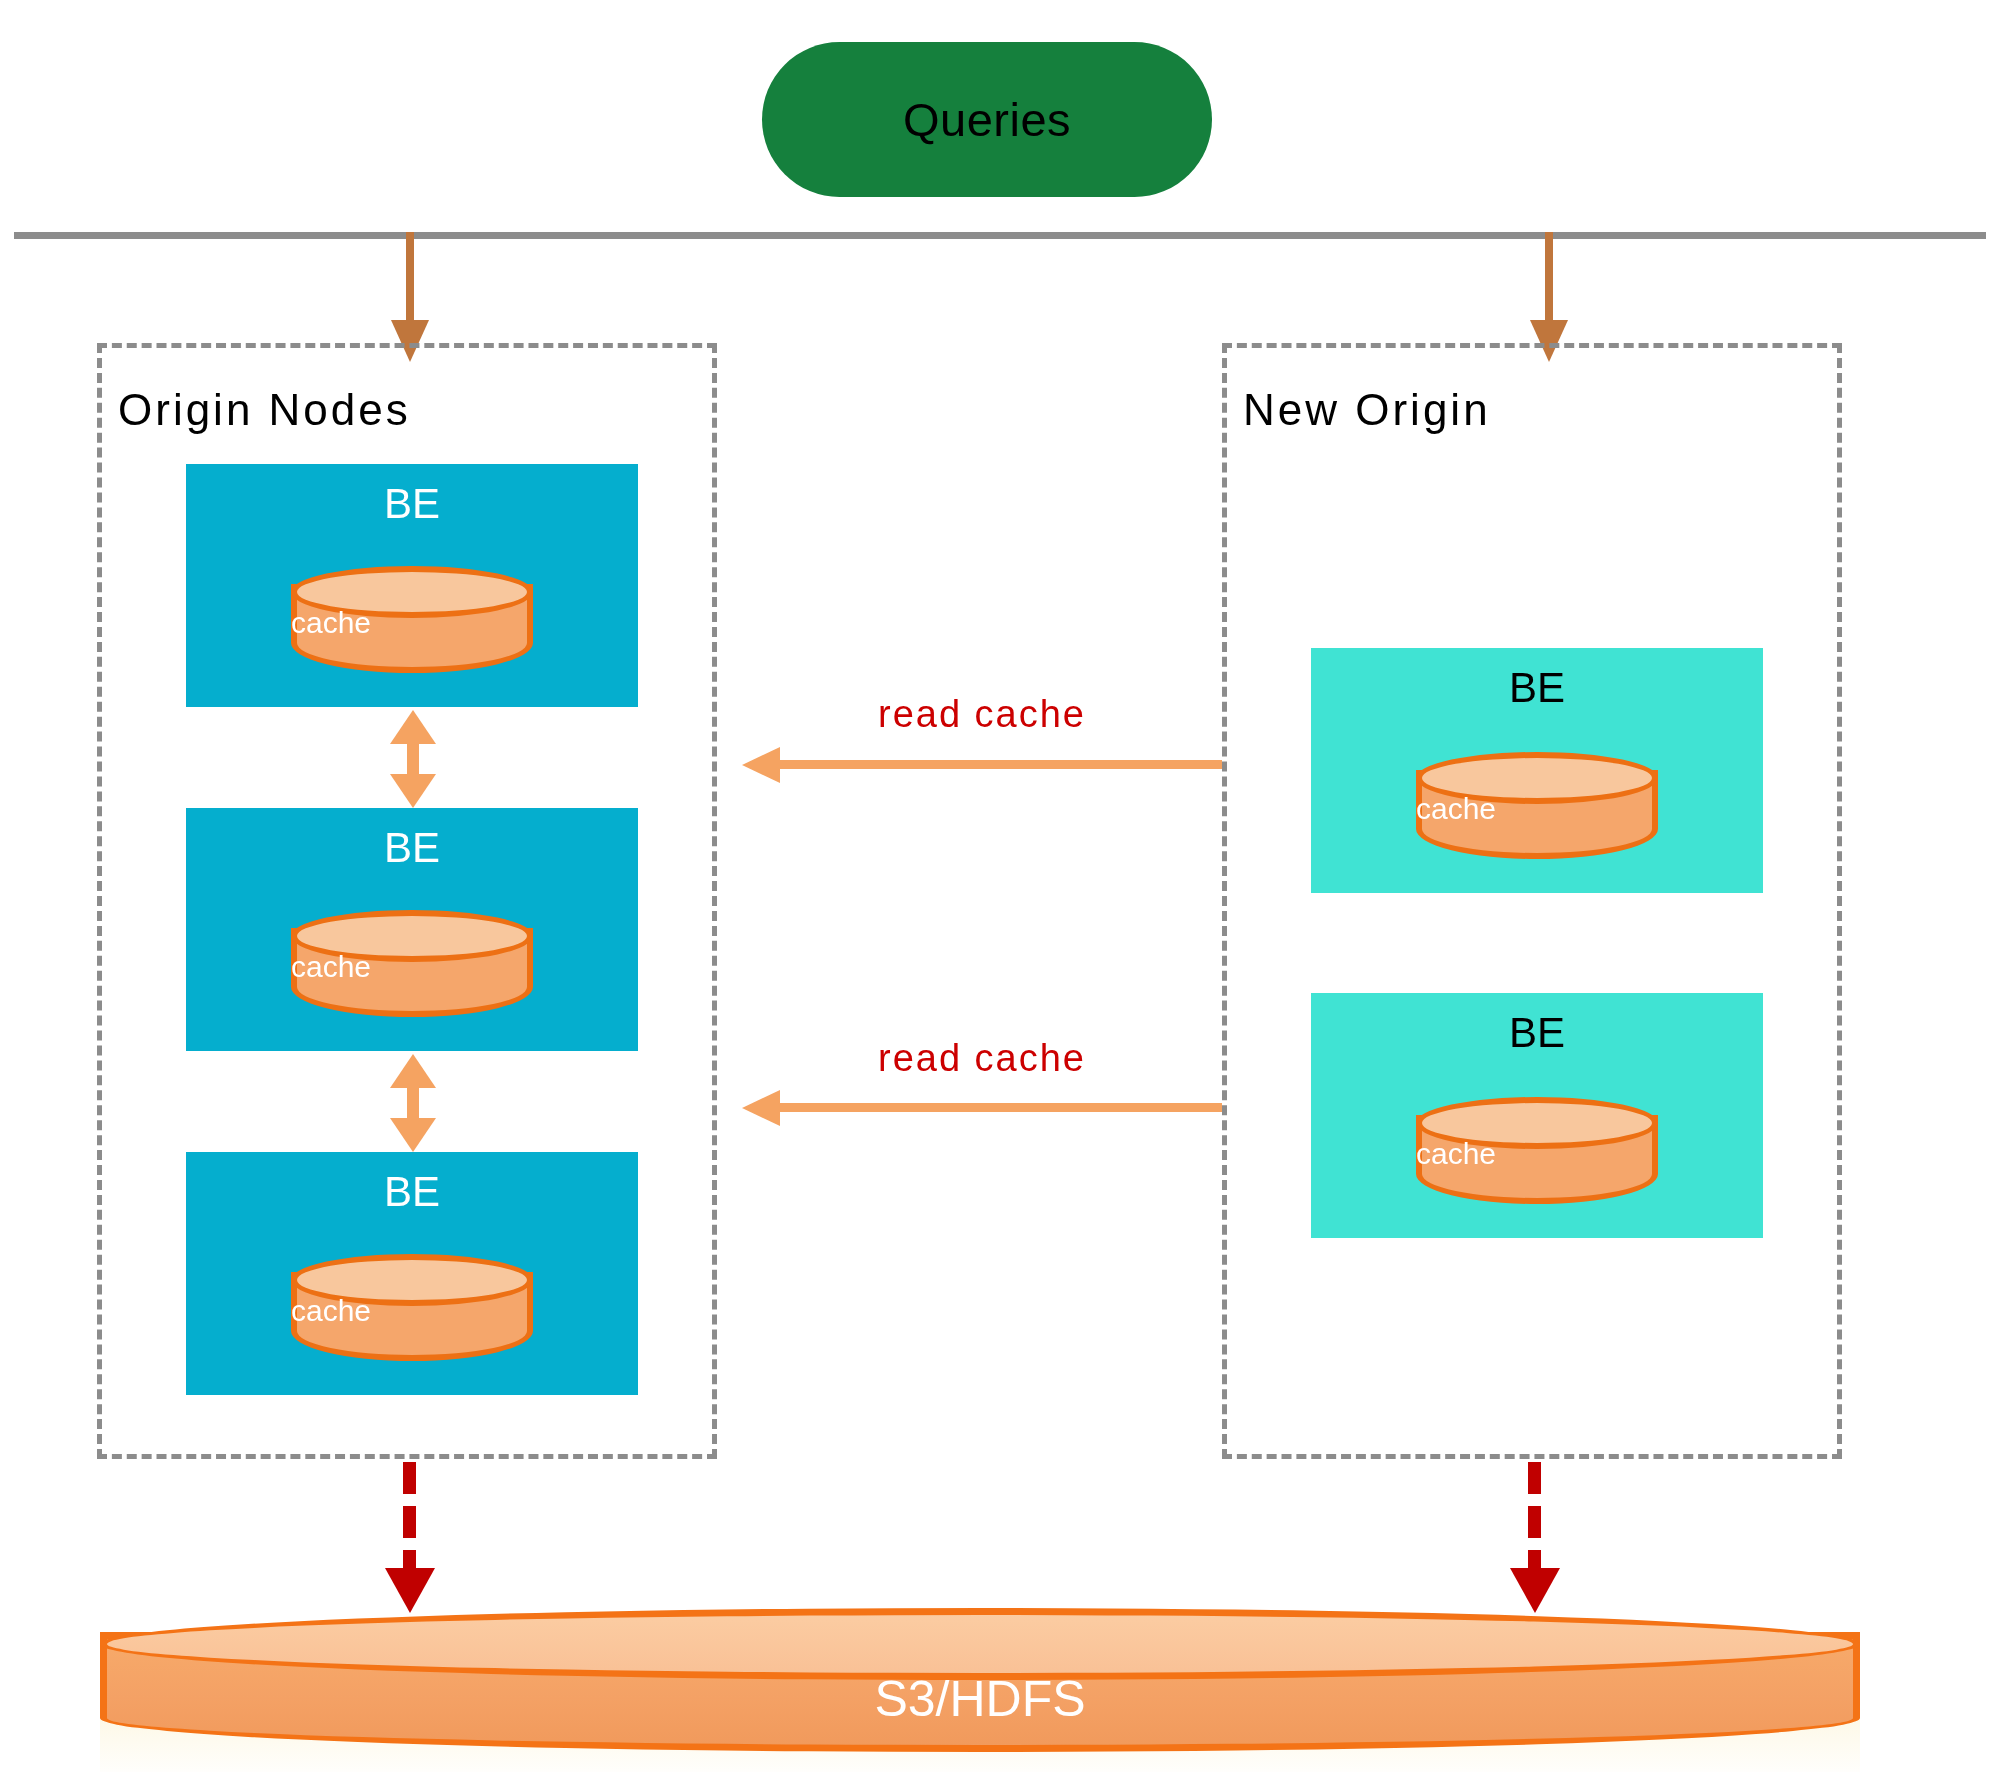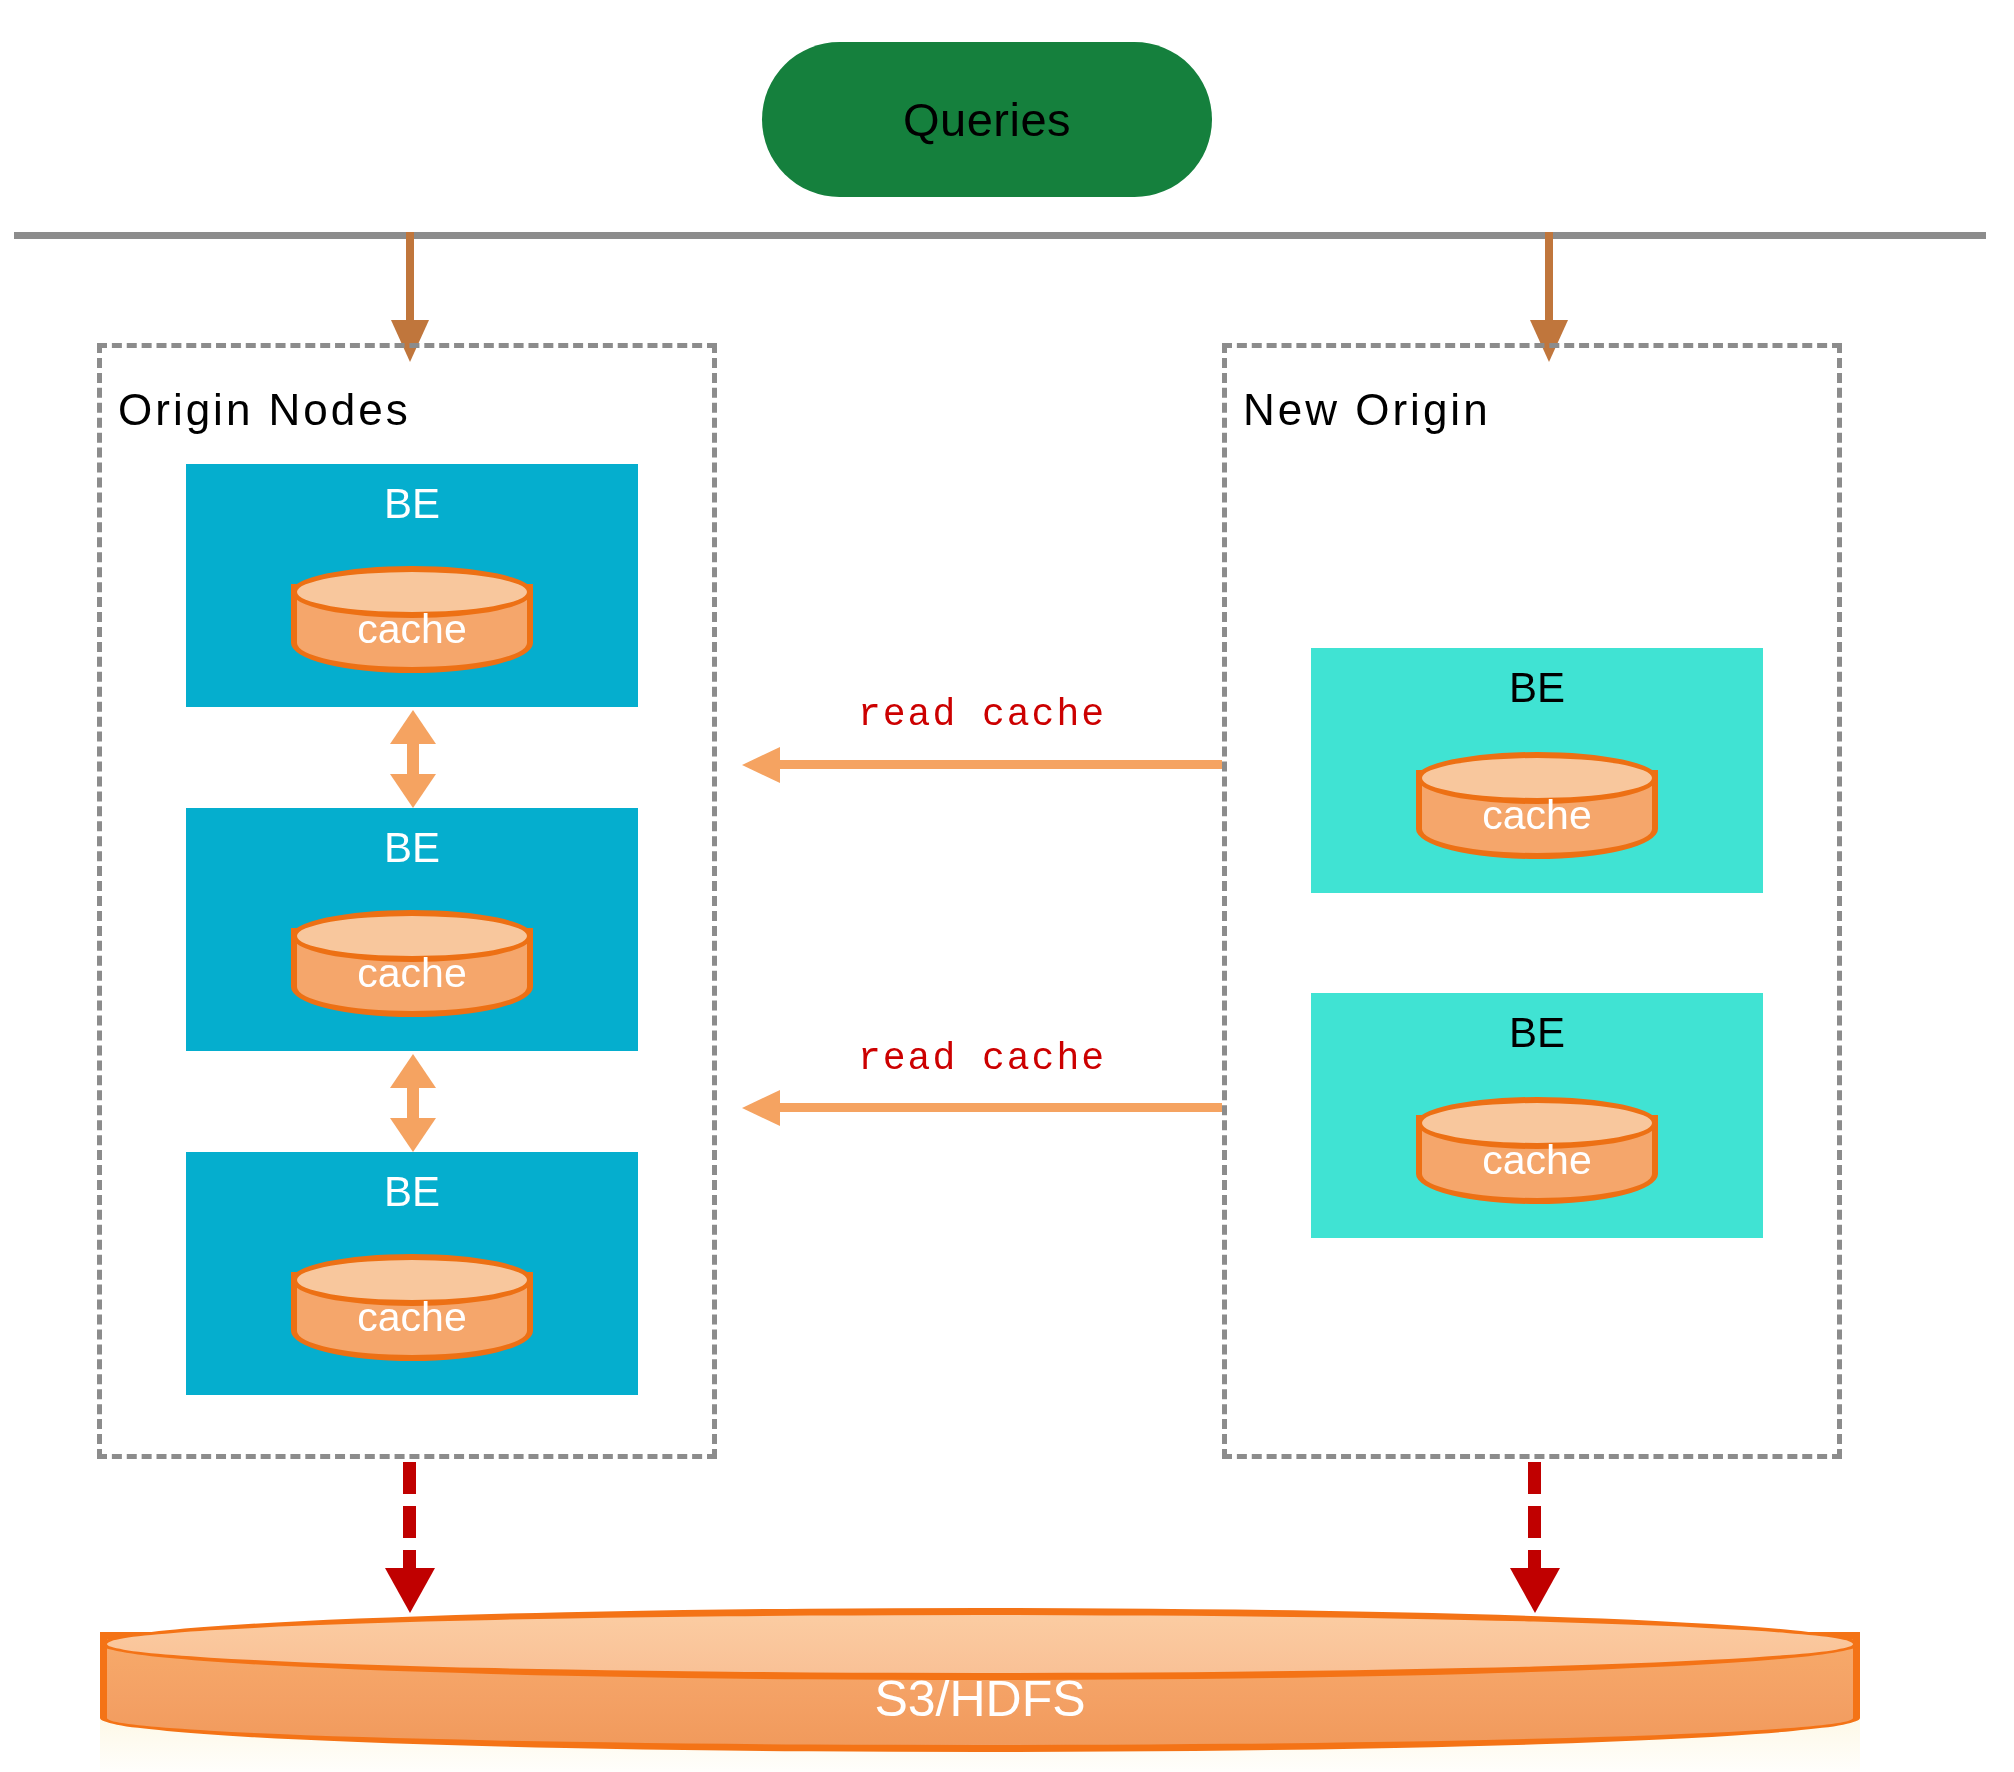--- a/index.html
+++ b/index.html
@@ -142,23 +142,23 @@
     box-sizing: border-box;
     background: #F8C79D;
     border: 6px solid #ED7014;
     border-radius: 50%;
   }
   .cache-cyl .cyl-label {
     position: absolute;
     left: 0;
     top: 40px;
     width: 242px;
-    text-align: center;
+    text-align: left;
     color: #ffffff;
-    font-size: 41px;
+    font-size: 30px;
     font-family: "Liberation Sans", sans-serif;
     z-index: 3;
   }
 
   
   .dbl-arrow {
     position: absolute;
     width: 46px;
     height: 98px;
     left: 288px;
@@ -215,21 +215,21 @@
     border-right: 38px solid #F5A361;
   }
   .read-label {
     position: absolute;
     width: 480px;
     left: 742px;
     text-align: center;
     color: #CC0000;
     font-size: 38px;
     letter-spacing: 2px;
-    font-family: Liberation Mono, monospace;
+    font-family: Liberation Sans, sans-serif;
   }
 
   
   .red-dashed-arrow {
     position: absolute;
     width: 50px;
     height: 148px;
   }
   .red-dashed-arrow .dash {
     position: absolute;

